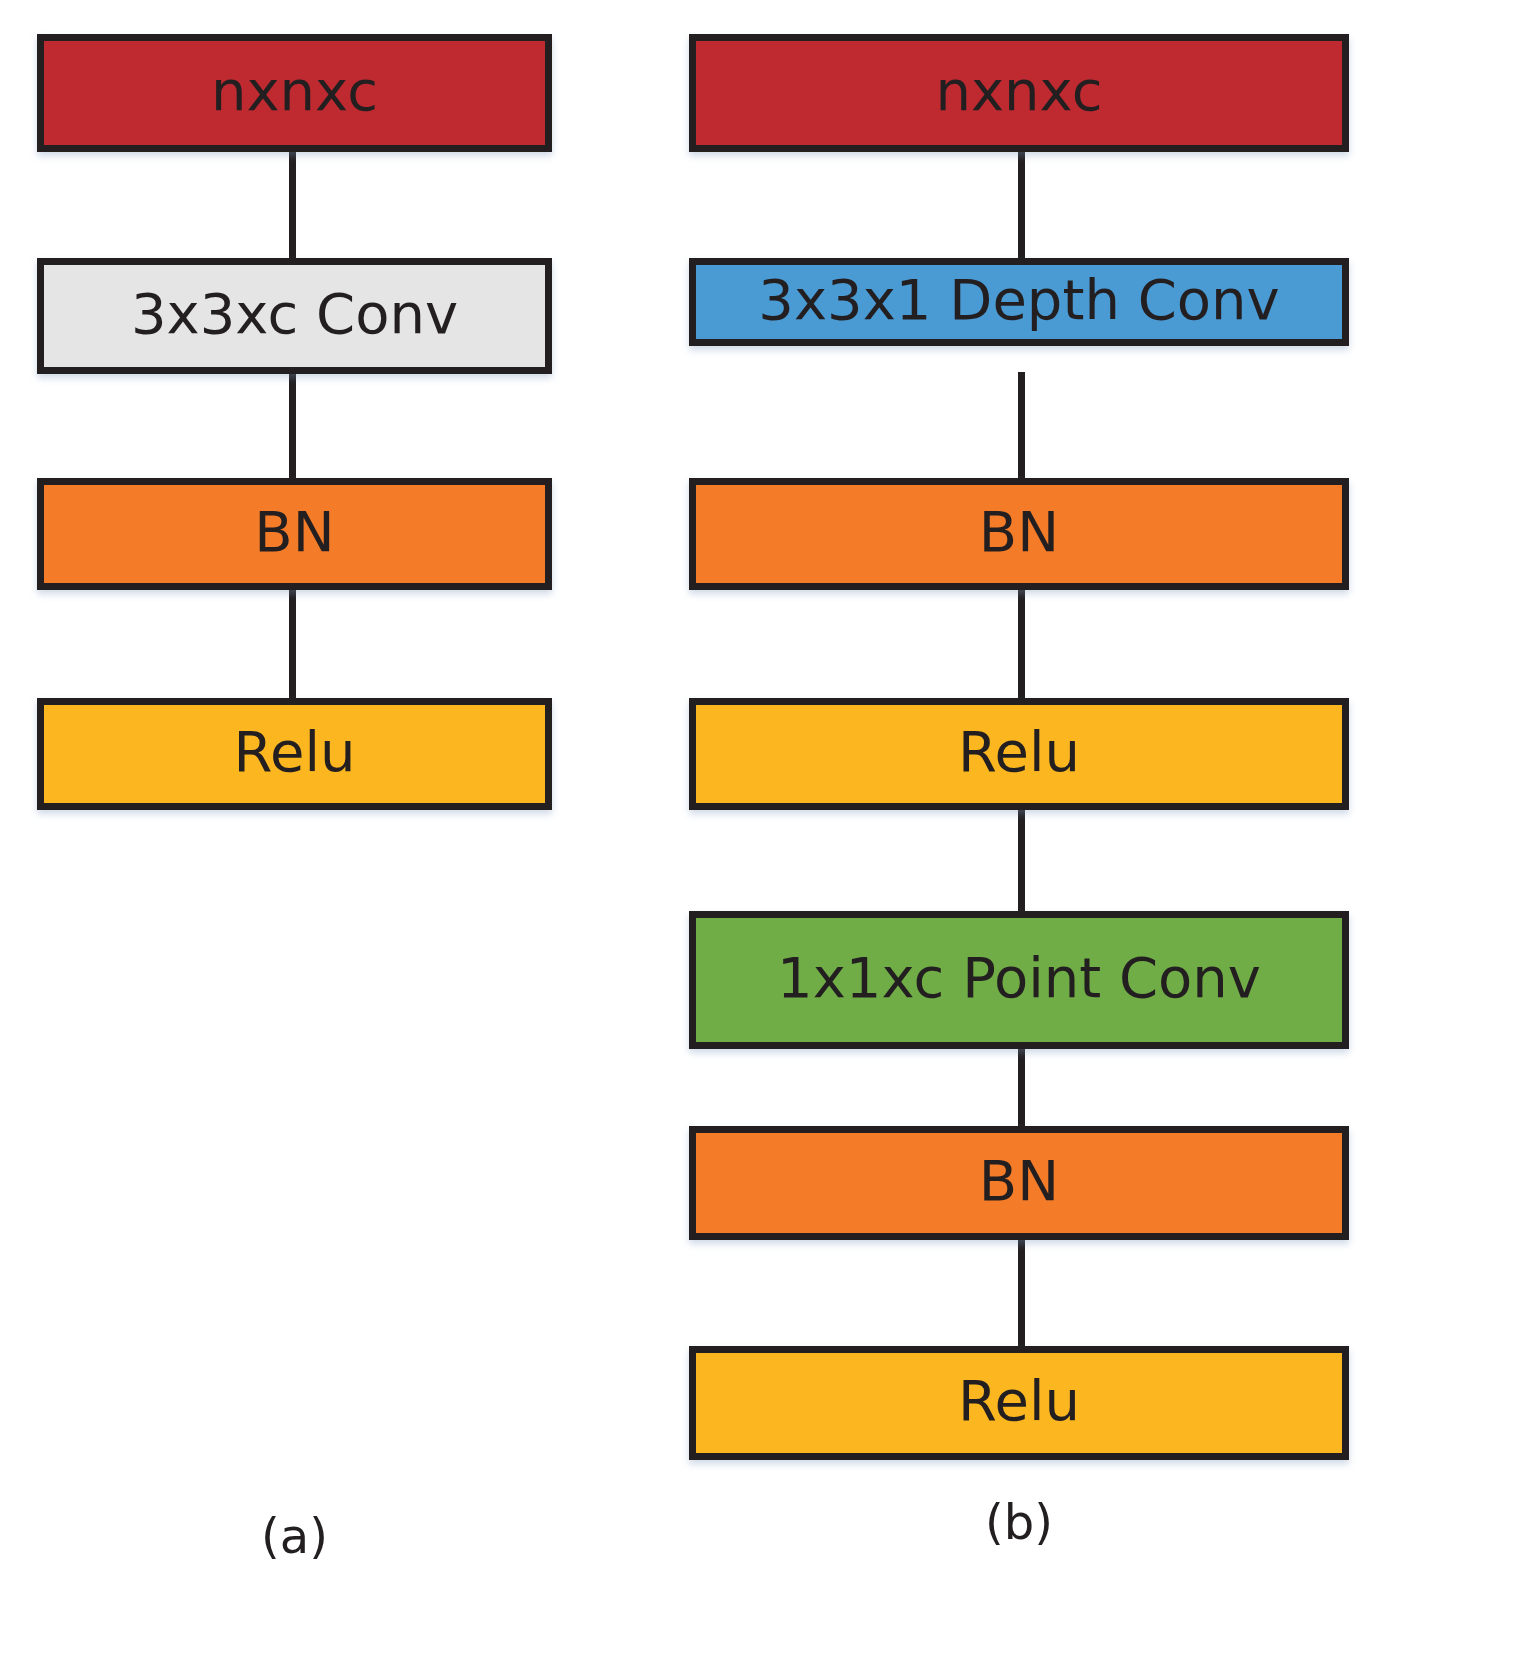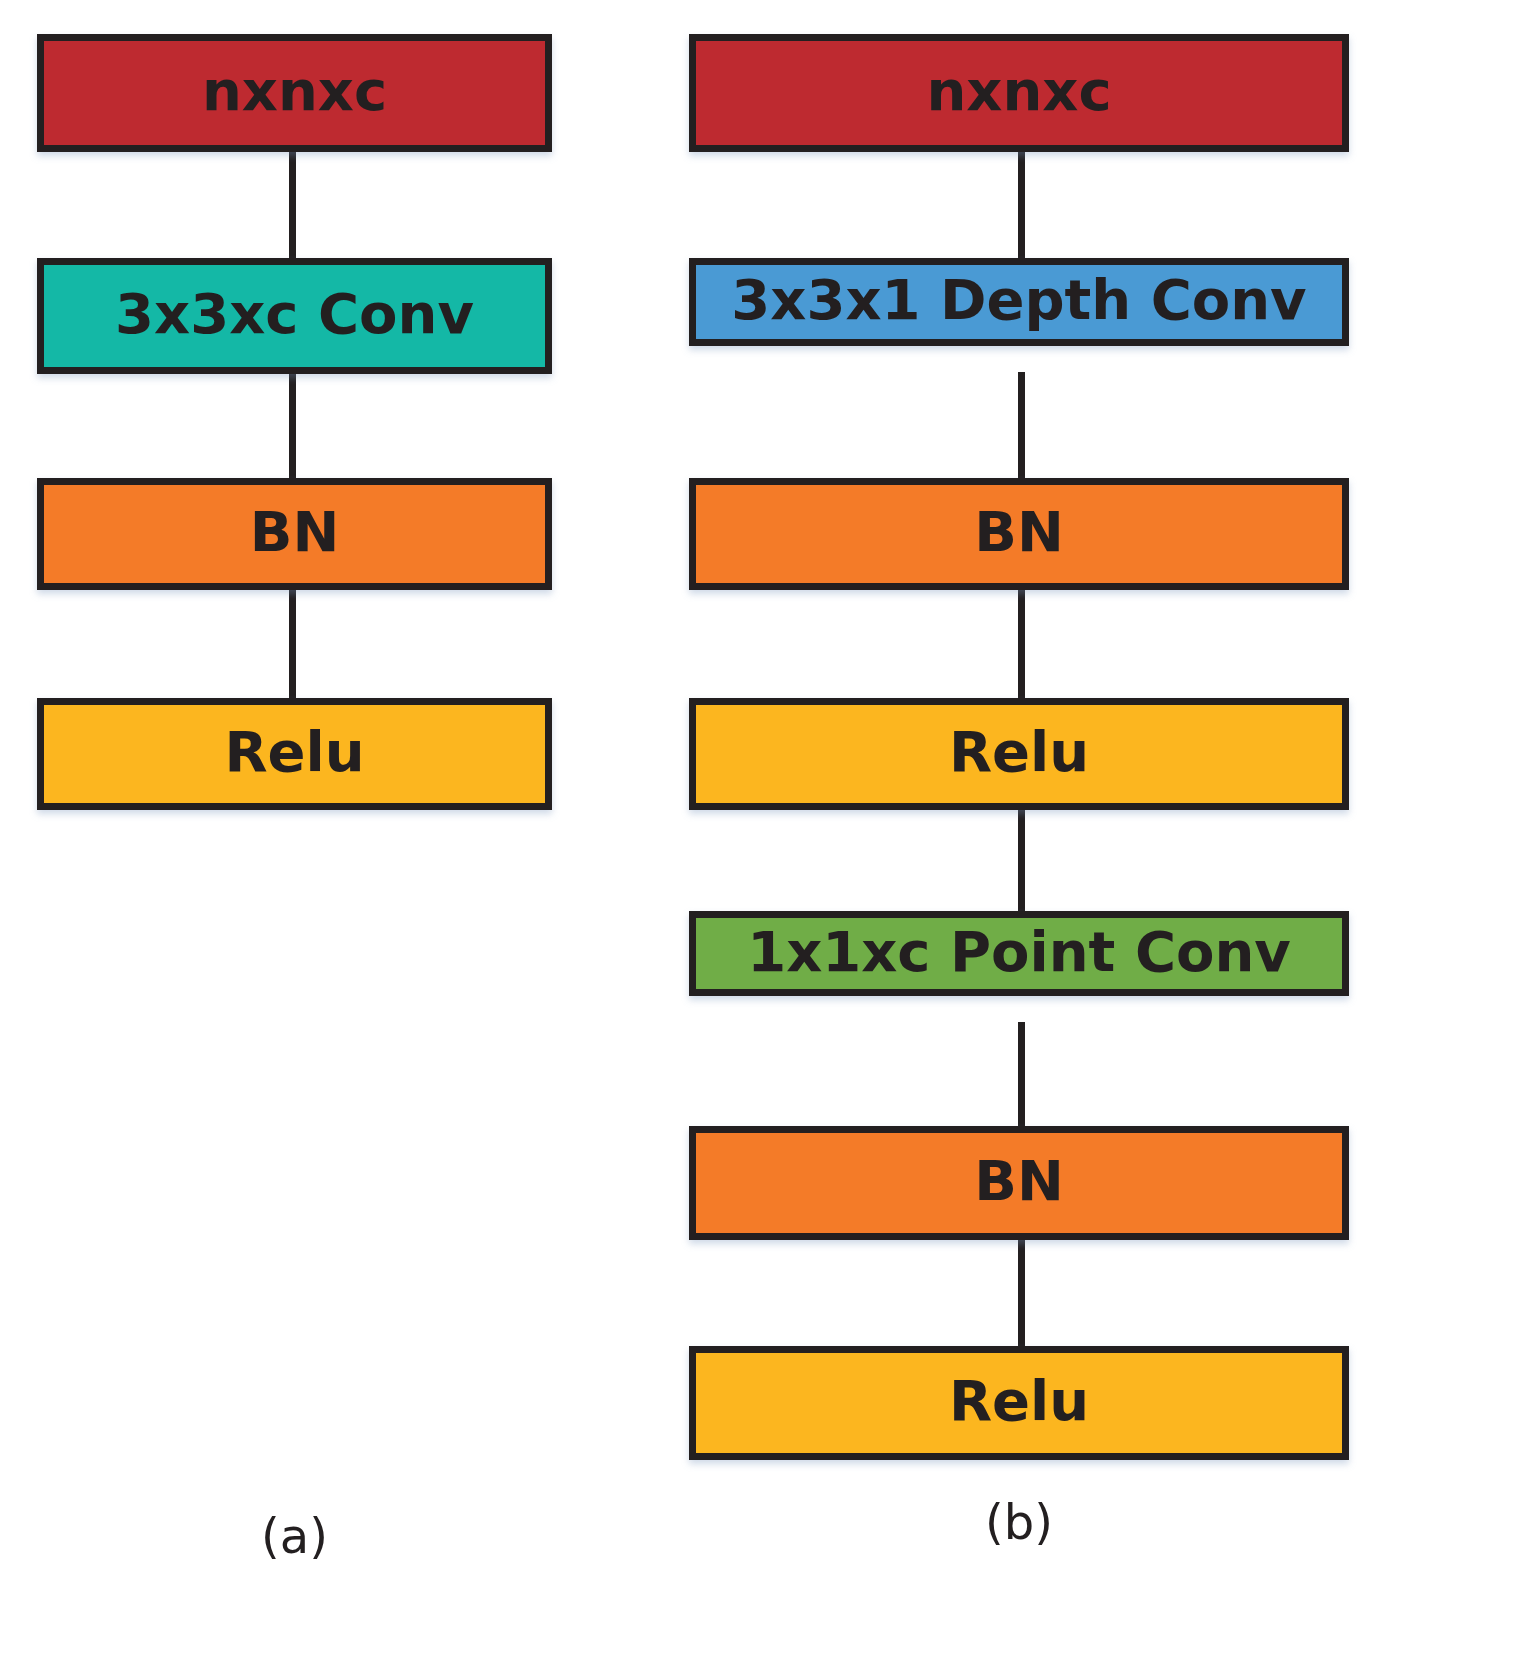--- a/index.html
+++ b/index.html
@@ -27,21 +27,21 @@
     display: flex;
     align-items: center;
     justify-content: center;
     color: #1a1a1a;
     line-height: 1;
     white-space: nowrap;
     box-shadow: 0 4px 7px rgba(120, 150, 190, 0.35);
   }
   .node .node-label {
     font-size: 56px;
-    font-weight: 700;
+    font-weight: 400;
     letter-spacing: 0px;
     color: #231f20;
     transform: translateY(-2px);
   }
   .connector {
     position: absolute;
     width: 7px;
     background: #231f20;
   }
   .panel-caption {
@@ -60,21 +60,21 @@
   <div class="column">
 
     <div class="connector" style="left:289px; top:150px; height:128px;"></div>
     <div class="connector" style="left:289px; top:372px; height:125px;"></div>
     <div class="connector" style="left:289px; top:588px; height:112px;"></div>
 
     <div class="node" style="left:37px; top:34px; width:515px; height:118px; background:#be2a30;">
       <span class="node-label">nxnxc</span>
     </div>
 
-    <div class="node" style="left:37px; top:258px; width:515px; height:116px; background:#14b8a6;">
+    <div class="node" style="left:37px; top:258px; width:515px; height:116px; background:#e5e5e5;">
       <span class="node-label">3x3xc Conv</span>
     </div>
 
     <div class="node" style="left:37px; top:478px; width:515px; height:112px; background:#f47b28;">
       <span class="node-label">BN</span>
     </div>
 
     <div class="node" style="left:37px; top:698px; width:515px; height:112px; background:#fcb61f;">
       <span class="node-label">Relu</span>
     </div>
@@ -100,21 +100,21 @@
     </div>
 
     <div class="node" style="left:689px; top:478px; width:660px; height:112px; background:#f47b28;">
       <span class="node-label">BN</span>
     </div>
 
     <div class="node" style="left:689px; top:698px; width:660px; height:112px; background:#fcb61f;">
       <span class="node-label">Relu</span>
     </div>
 
-    <div class="node" style="left:689px; top:911px; width:660px; height:85px; background:#70ad47;">
+    <div class="node" style="left:689px; top:911px; width:660px; height:138px; background:#70ad47;">
       <span class="node-label">1x1xc Point Conv</span>
     </div>
 
     <div class="node" style="left:689px; top:1126px; width:660px; height:114px; background:#f47b28;">
       <span class="node-label">BN</span>
     </div>
 
     <div class="node" style="left:689px; top:1346px; width:660px; height:114px; background:#fcb61f;">
       <span class="node-label">Relu</span>
     </div>

